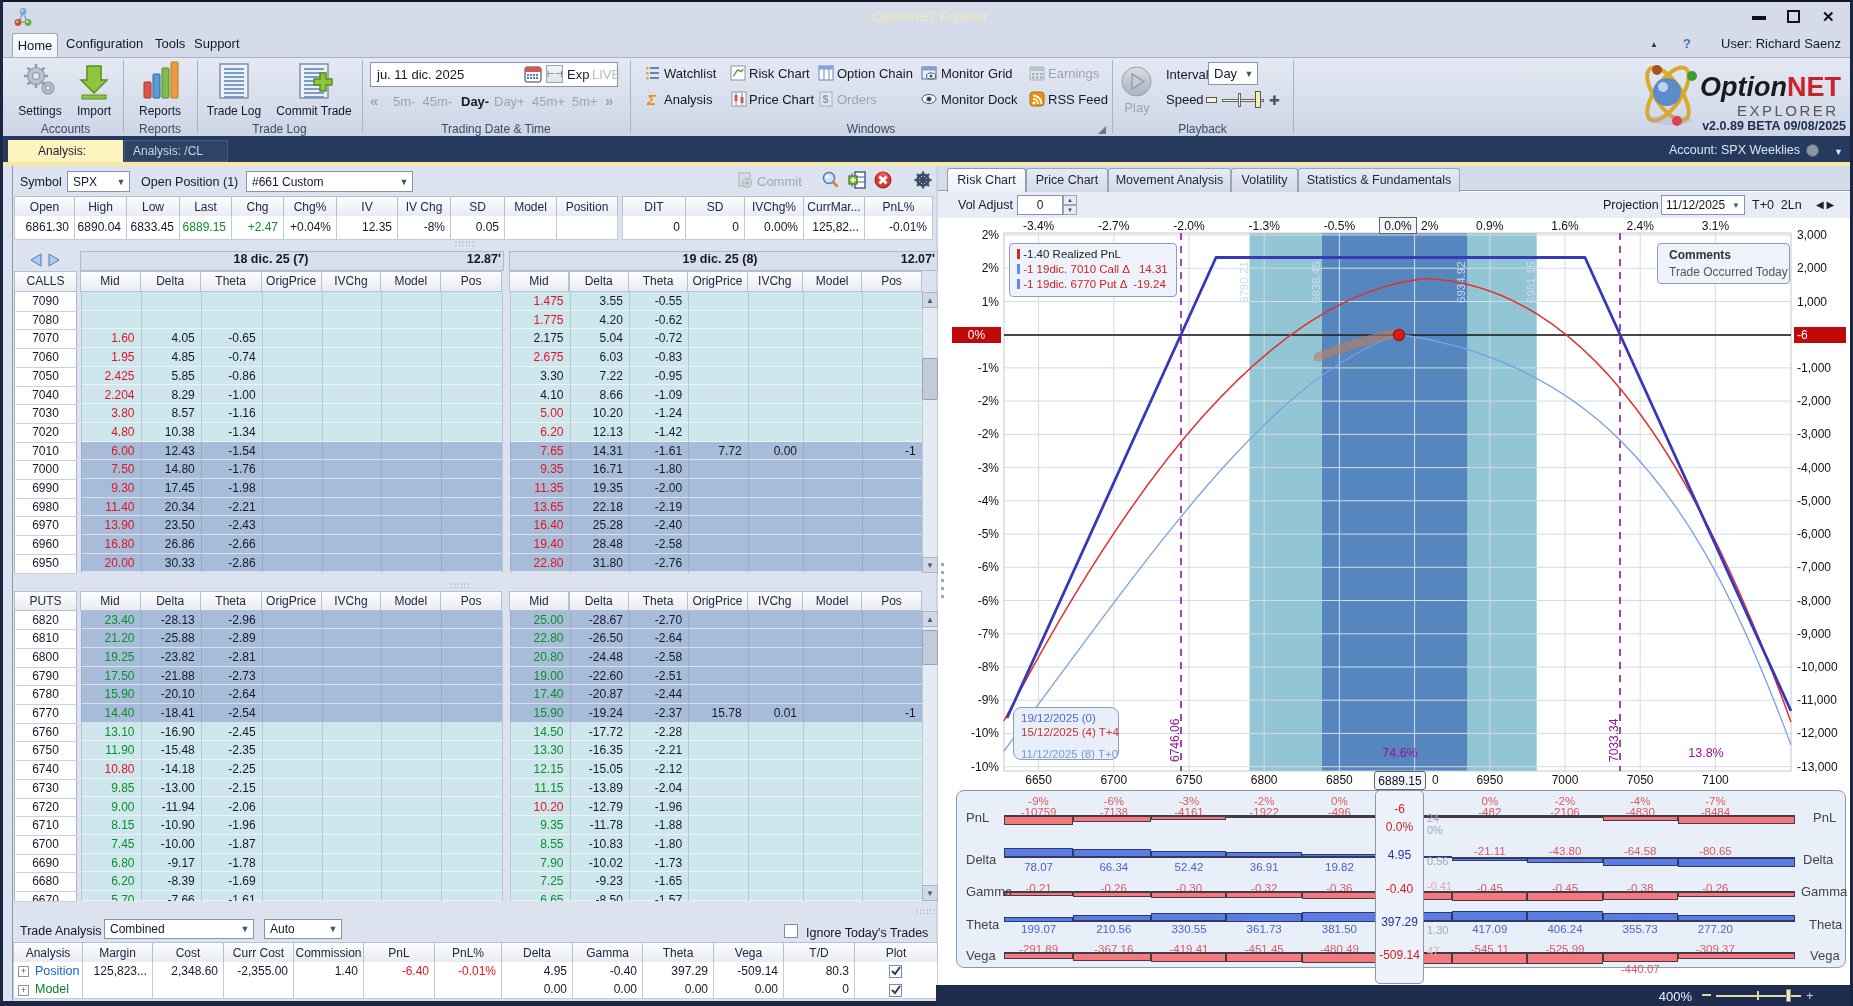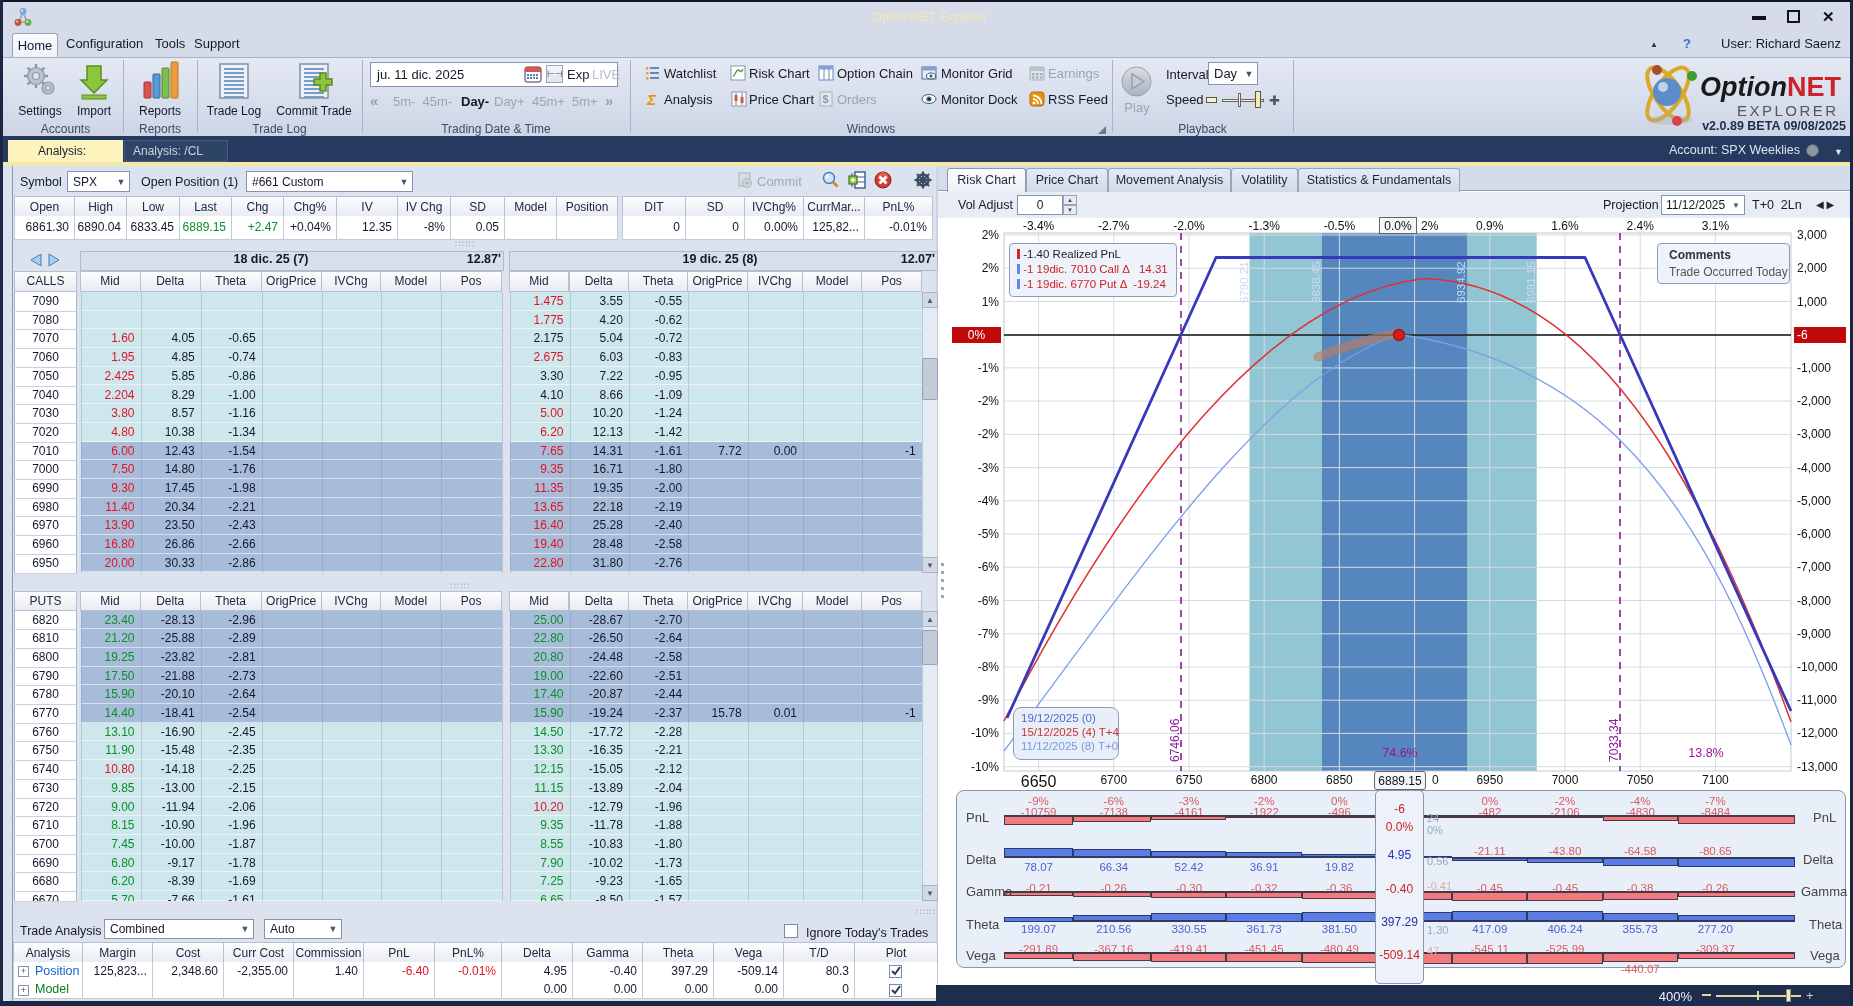--- a/index.html
+++ b/index.html
@@ -905,21 +905,21 @@
 <div class="a" style="left:1797px;top:493.8px;width:60px;font-size:12px;color:#111">-5,000</div>
 <div class="a" style="left:1797px;top:527.1px;width:60px;font-size:12px;color:#111">-6,000</div>
 <div class="a" style="left:1797px;top:560.3px;width:60px;font-size:12px;color:#111">-7,000</div>
 <div class="a" style="left:1797px;top:593.5px;width:60px;font-size:12px;color:#111">-8,000</div>
 <div class="a" style="left:1797px;top:626.8px;width:60px;font-size:12px;color:#111">-9,000</div>
 <div class="a" style="left:1797px;top:660.0px;width:60px;font-size:12px;color:#111">-10,000</div>
 <div class="a" style="left:1797px;top:693.2px;width:60px;font-size:12px;color:#111">-11,000</div>
 <div class="a" style="left:1797px;top:726.4px;width:60px;font-size:12px;color:#111">-12,000</div>
 <div class="a" style="left:1797px;top:759.7px;width:60px;font-size:12px;color:#111">-13,000</div>
 <div class="a" style="left:1794px;top:327px;width:52px;height:16px;background:#c00a0a;color:#fff;font-size:12px;line-height:16px"><span style="margin-left:3px">-6</span></div>
-<div class="a c" style="left:1008.6px;top:773px;width:60px;font-size:16px;color:#111">6650</div>
+<div class="a c" style="left:1008.6px;top:773px;width:60px;font-size:12px;color:#111">6650</div>
 <div class="a c" style="left:1083.8px;top:773px;width:60px;font-size:12px;color:#111">6700</div>
 <div class="a c" style="left:1159.0px;top:773px;width:60px;font-size:12px;color:#111">6750</div>
 <div class="a c" style="left:1234.2px;top:773px;width:60px;font-size:12px;color:#111">6800</div>
 <div class="a c" style="left:1309.4px;top:773px;width:60px;font-size:12px;color:#111">6850</div>
 <div class="a c" style="left:1459.8px;top:773px;width:60px;font-size:12px;color:#111">6950</div>
 <div class="a c" style="left:1535.0px;top:773px;width:60px;font-size:12px;color:#111">7000</div>
 <div class="a c" style="left:1610.2px;top:773px;width:60px;font-size:12px;color:#111">7050</div>
 <div class="a c" style="left:1685.4px;top:773px;width:60px;font-size:12px;color:#111">7100</div>
 <div class="a c" style="left:1374px;top:771px;width:52px;height:19px;background:#f4f6fa;border:1px solid #666;border-radius:3px;font-size:12px;line-height:18px;color:#111">6889.15</div>
 <div class="a" style="left:1432px;top:773px;font-size:12px;color:#111">0</div>
@@ -931,21 +931,21 @@
 <div style="margin:3px 0 0 7px"><span style="display:inline-block;width:3px;height:10px;background:#68e;vertical-align:-1px"></span><span style="color:#cf2222"> -1 19dic. 7010 Call Δ &nbsp;&nbsp;14.31</span></div>
 <div style="margin:3px 0 0 7px"><span style="display:inline-block;width:3px;height:10px;background:#68e;vertical-align:-1px"></span><span style="color:#cf2222"> -1 19dic. 6770 Put Δ &nbsp;-19.24</span></div>
 </div>
 <div class="a" style="left:1657px;top:243px;width:133px;height:41px;background:#eef3fb;border:1px solid #8f9cb4;border-radius:4px;font-size:12px">
 <div style="margin:4px 0 0 11px;font-weight:bold;color:#333">Comments</div>
 <div style="margin:3px 0 0 11px;color:#555">Trade Occurred Today</div>
 </div>
 <div class="a" style="left:1013px;top:707px;width:106px;height:53px;background:#e9eff9;border:1px solid #8f9cb4;border-radius:8px;font-size:11.5px;white-space:nowrap">
 <div style="margin:4px 0 0 7px;color:#5566cc">19/12/2025 (0)</div>
 <div style="margin:2px 0 0 7px;color:#cc3333">15/12/2025 (4) T+4</div>
-<div style="margin:2px 0 0 7px;color:#7799dd">11/12/2025 (8) T+0</div>
+<div style="margin:10px 0 0 7px;color:#7799dd">11/12/2025 (8) T+0</div>
 </div>
 <div class="a" style="left:956px;top:790px;width:890px;height:178px;background:#e9eff8;border:1.5px solid #8b97ad;border-radius:8px"></div>
 <div class="a c" style="left:1000.6px;top:795px;width:76px;font-size:11.5px;color:#de5860">-9%</div>
 <div class="a c" style="left:1075.8px;top:795px;width:76px;font-size:11.5px;color:#de5860">-6%</div>
 <div class="a c" style="left:1151.0px;top:795px;width:76px;font-size:11.5px;color:#de5860">-3%</div>
 <div class="a c" style="left:1226.2px;top:795px;width:76px;font-size:11.5px;color:#de5860">-2%</div>
 <div class="a c" style="left:1301.4px;top:795px;width:76px;font-size:11.5px;color:#de5860">0%</div>
 <div class="a c" style="left:1451.8px;top:795px;width:76px;font-size:11.5px;color:#de5860">0%</div>
 <div class="a c" style="left:1527.0px;top:795px;width:76px;font-size:11.5px;color:#de5860">-2%</div>
 <div class="a c" style="left:1602.2px;top:795px;width:76px;font-size:11.5px;color:#de5860">-4%</div>

